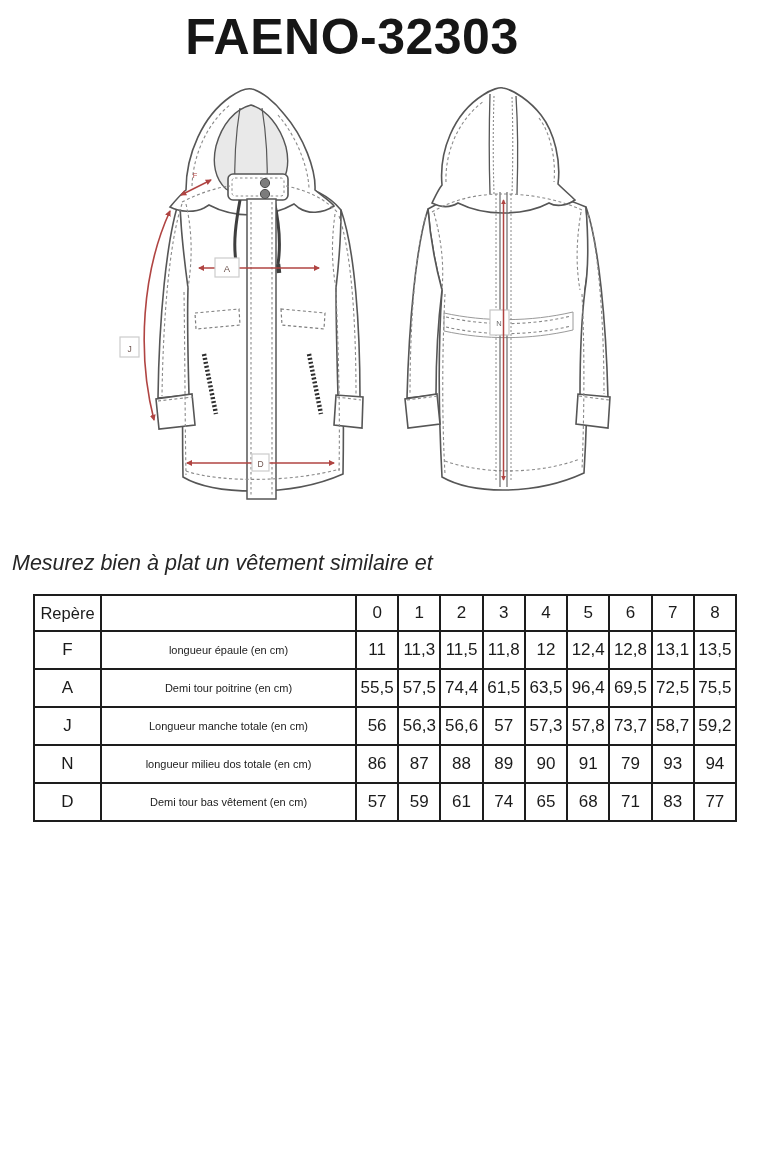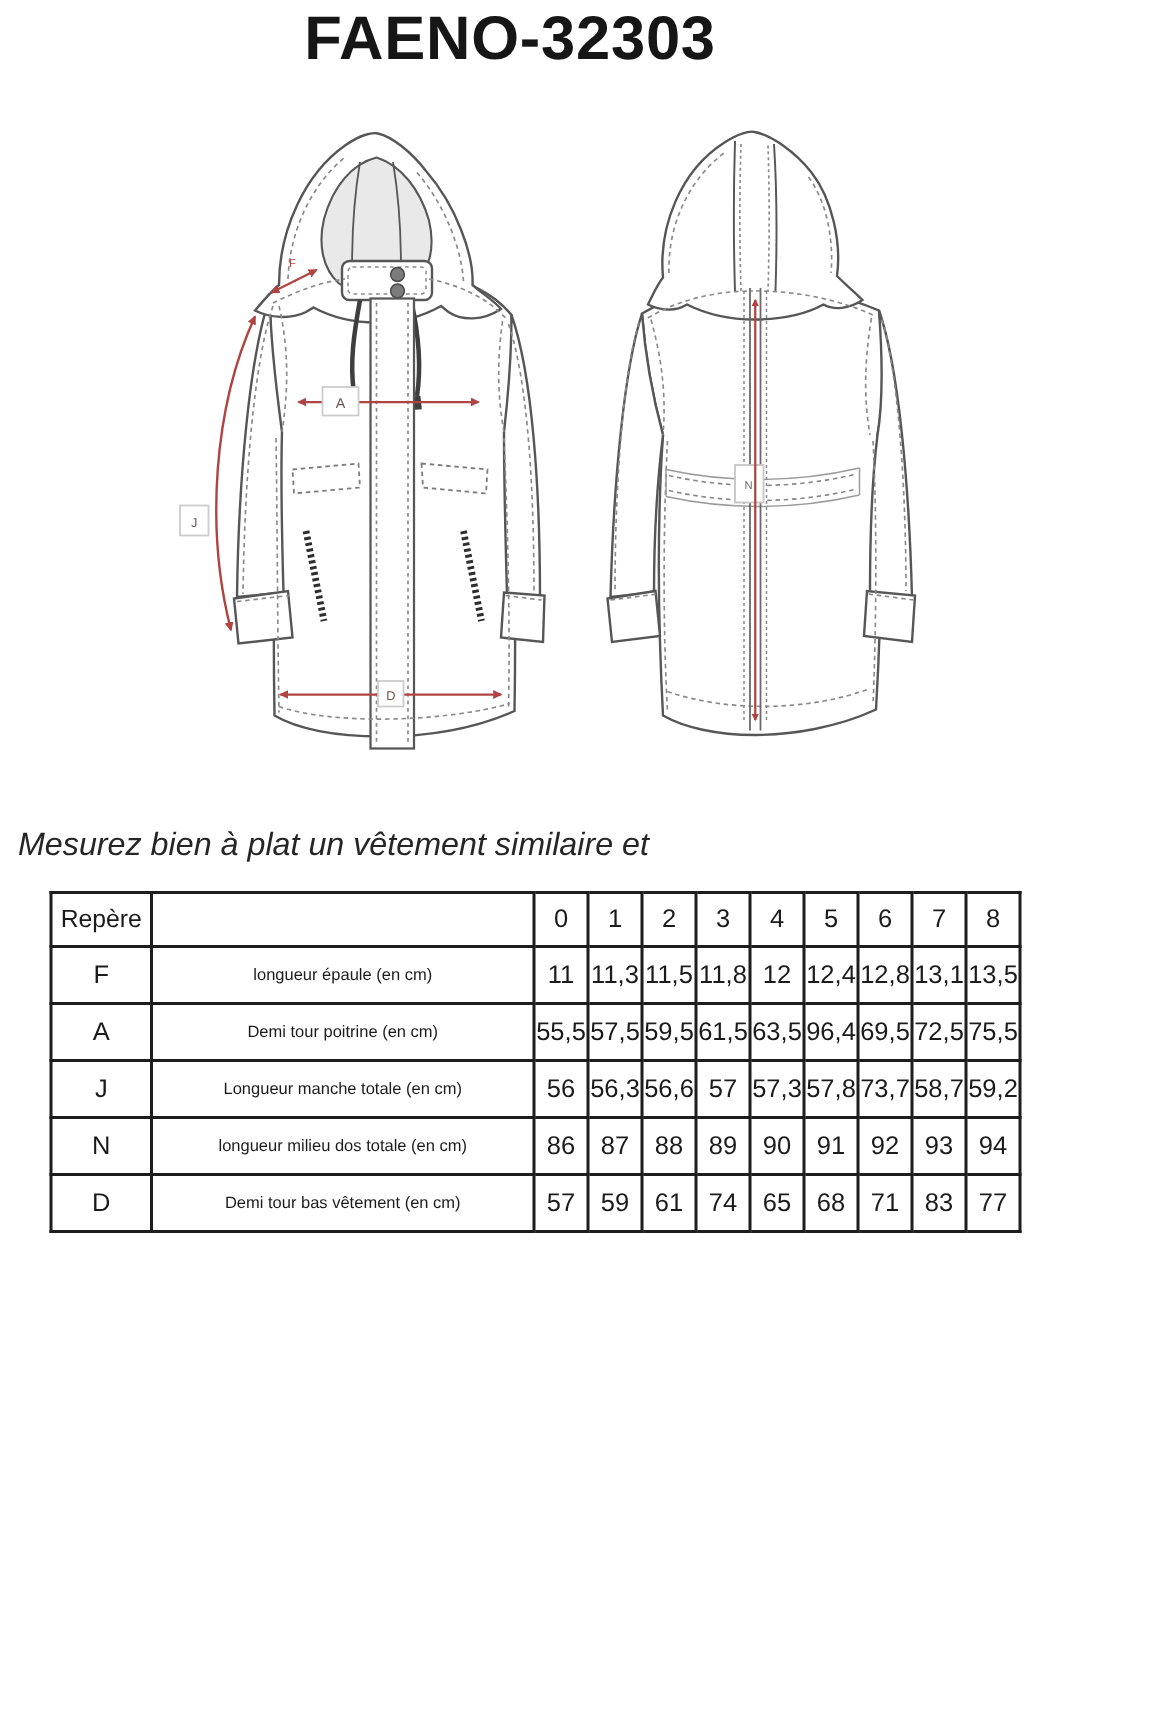--- a/index.html
+++ b/index.html
@@ -1,25 +1,25 @@
 <!DOCTYPE html>
 <html><head>
 <meta charset="utf-8">
 <style>
   html,body{margin:0;padding:0;background:#ffffff;}
   body{width:770px;height:1155px;font-family:"Liberation Sans",sans-serif;}
   .page{position:relative;width:770px;height:1155px;background:#fff;overflow:hidden;}
-  .title{position:absolute;top:0;left:0;width:680px;margin:0;text-align:center;
-         font-size:41px;line-height:50px;font-weight:800;color:#161616;letter-spacing:.5px;}
+  .title{position:absolute;top:0;left:0;width:680px;margin:12px;text-align:center;
+         font-size:50px;line-height:50px;font-weight:800;color:#161616;letter-spacing:.5px;}
   .drawing{position:absolute;}
   .drawing.front{left:108px;top:82px;}
   .drawing.back{left:390px;top:82px;}
   .instruction{position:absolute;top:536px;left:0;width:770px;margin:12px;text-align:left;
          font-style:italic;font-size:21.5px;line-height:30px;color:#262626;}
-  table.size-table{position:absolute;top:594px;left:33px;width:648px;
+  table.size-table{position:absolute;top:594px;left:33px;width:704px;
          border-collapse:collapse;table-layout:fixed;}
   .size-table th,.size-table td{border:2px solid #1d1d1d;text-align:center;vertical-align:middle;
          font-weight:400;color:#1b1b1b;font-size:17px;padding:0;background:#fff;
          overflow:hidden;white-space:nowrap;}
   .size-table thead tr{height:36px;}
   .size-table tbody tr{height:38px;}
   .size-table .repere-h{font-size:16.5px;}
   .size-table .lbl{font-size:11px;}
   svg text{font-family:"Liberation Sans",sans-serif;}
 </style>
@@ -241,21 +241,21 @@
         <td>12,4</td>
         <td>12,8</td>
         <td>13,1</td>
         <td>13,5</td>
       </tr>
       <tr>
         <td>A</td>
         <td class="lbl">Demi tour poitrine (en cm)</td>
         <td>55,5</td>
         <td>57,5</td>
-        <td>59,5</td>
+        <td>74,4</td>
         <td>61,5</td>
         <td>63,5</td>
         <td>96,4</td>
         <td>69,5</td>
         <td>72,5</td>
         <td>75,5</td>
       </tr>
       <tr>
         <td>J</td>
         <td class="lbl">Longueur manche totale (en cm)</td>
@@ -271,21 +271,21 @@
       </tr>
       <tr>
         <td>N</td>
         <td class="lbl">longueur milieu dos totale (en cm)</td>
         <td>86</td>
         <td>87</td>
         <td>88</td>
         <td>89</td>
         <td>90</td>
         <td>91</td>
-        <td>92</td>
+        <td>79</td>
         <td>93</td>
         <td>94</td>
       </tr>
       <tr>
         <td>D</td>
         <td class="lbl">Demi tour bas vêtement (en cm)</td>
         <td>57</td>
         <td>59</td>
         <td>61</td>
         <td>74</td>

